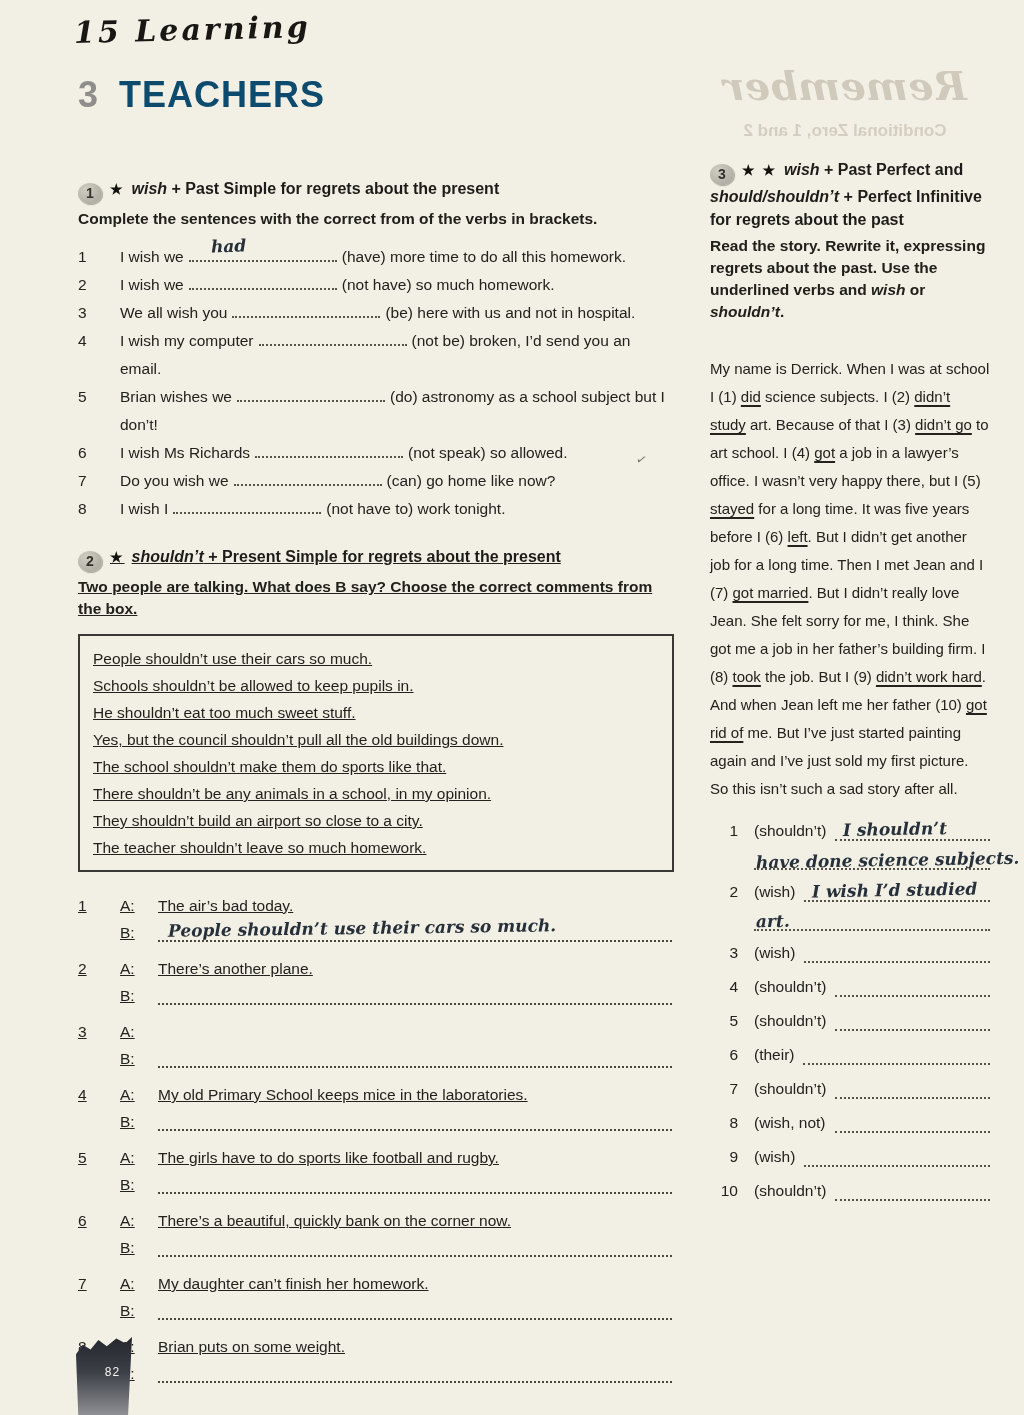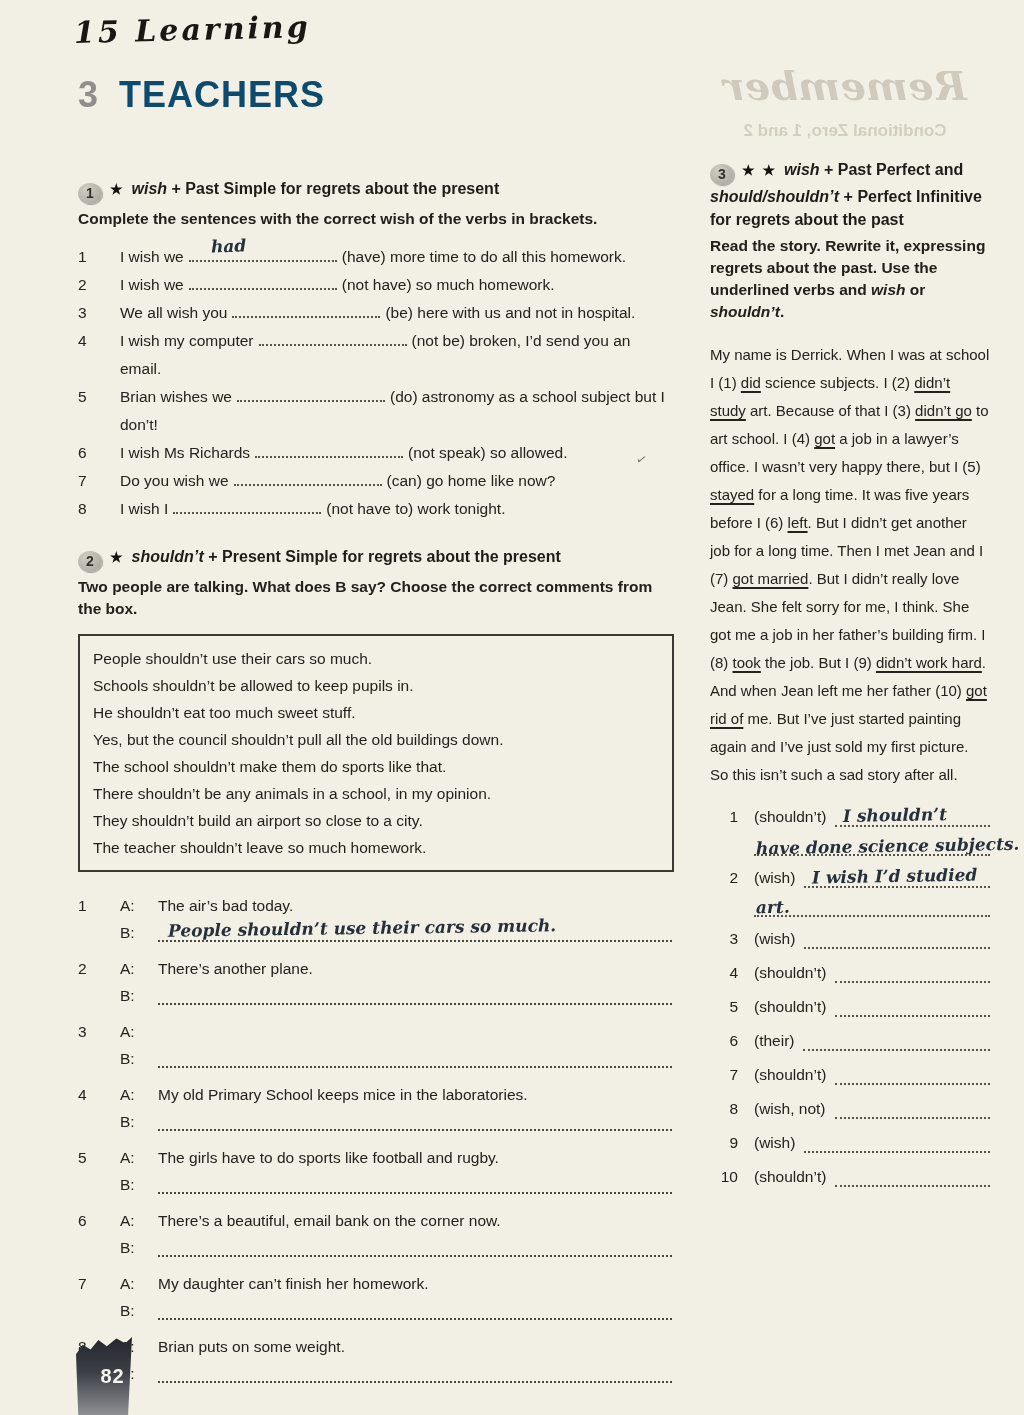--- a/index.html
+++ b/index.html
@@ -55,57 +55,57 @@
     display:inline-block;position:relative;width:148px;height:13px;
     border-bottom:2px dotted #55524a;margin:0 5px;
   }
   .hand{
     font-family:"DejaVu Serif", serif;font-style:italic;font-weight:bold;
     font-size:17px;color:#26303a;white-space:nowrap;
   }
   .blank .hand{position:absolute;left:22px;bottom:0;transform:rotate(-2deg);}
 
   
-  .ex2{margin-top:22px;}
+  .ex2{margin-top:22px;text-decoration:underline;}
   .choice-box{
     margin-top:14px;border:2px solid #3b3933;padding:9px 13px;
     font-size:15.5px;line-height:27px;color:#201f1a;
   }
   .dialogues{margin-top:20px;}
   .dialogue{margin-bottom:9px;}
   .d-row{display:flex;font-size:15.5px;line-height:27px;}
   .d-num{flex:0 0 42px;}
   .d-label{flex:0 0 38px;}
   .d-text{flex:1;}
   .d-dots{flex:1;position:relative;height:21px;border-bottom:2.5px dotted #4a473f;margin-right:2px;}
   .d-dots .hand{position:absolute;left:10px;bottom:-2px;transform:rotate(-.8deg);}
 
   
-  .story{margin-top:18px;font-size:15px;line-height:28px;color:#23221d;}
+  .story{margin-top:32px;font-size:15px;line-height:28px;color:#23221d;}
   .answers{margin-top:16px;}
   .ans{margin-bottom:10px;}
   .ans-row{display:flex;font-size:15.5px;line-height:24px;}
   .ans-num{flex:0 0 28px;text-align:right;padding-right:16px;}
   .ans-hint{flex:0 0 auto;margin-right:9px;}
   .ans-dots{flex:1;position:relative;height:20px;border-bottom:2px dotted #55524a;}
   .ans-dots .hand{position:absolute;left:8px;bottom:-2px;transform:rotate(-1deg);}
   .ans-line2{position:relative;margin-left:44px;height:25px;border-bottom:2px dotted #55524a;}
   .ans-line2 .hand{position:absolute;left:2px;bottom:-2px;transform:rotate(-1deg);}
 
   
   .pen-mark{position:absolute;left:636px;top:452px;color:#4d4c46;font-size:13px;transform:rotate(12deg);opacity:.75;}
 
   
   .page-tab{
     position:absolute;left:76px;top:1337px;width:56px;height:78px;
     background:linear-gradient(180deg,#24262c 0%,#3c3f46 45%,#8e9094 100%);
     clip-path:polygon(0 22%, 12% 10%, 26% 16%, 40% 4%, 55% 12%, 72% 2%, 88% 8%, 100% 0, 93% 100%, 4% 100%);
     text-align:center;
   }
-  .page-tab span{display:inline-block;margin-top:28px;color:#f5f4ef;font-weight:bold;font-size:20px;letter-spacing:1px;margin-left:17px;}
+  .page-tab span{display:inline-block;margin-top:28px;color:#f5f4ef;font-weight:normal;font-size:12px;letter-spacing:1px;margin-left:17px;}
 </style>
 </head>
 <body>
 
 <div class="page">
 
   <div class="unit-header">15 Learning</div>
 
   <div class="section-heading">
     <span class="section-number">3</span><span class="section-name">TEACHERS</span>
@@ -115,21 +115,21 @@
     <div class="ghost-title">Remember</div>
     <div class="ghost-sub">Conditional Zero, 1 and 2</div>
   </div>
 
   <div class="col-left">
 
     <div class="ex1">
       <div class="ex-heading">
         <span class="badge">1</span><span class="star">★</span><span class="ex-title"><span class="it">wish</span><span> + Past Simple for regrets about the present</span></span>
       </div>
-      <div class="ex-instructions">Complete the sentences with the correct wish of the verbs in brackets.</div>
+      <div class="ex-instructions">Complete the sentences with the correct from of the verbs in brackets.</div>
 
       <div class="ex1-items">
 
           <div class="ex1-item">
             <div class="item-num">1</div>
             <div class="item-text"><span>I wish we</span><span class="blank"><span class="hand">had</span></span><span>(have) more time to do all this homework.</span></div>
           </div>
 
           <div class="ex1-item">
             <div class="item-num">2</div>
@@ -266,21 +266,21 @@
               <div class="d-dots">
                 <span class="hand"></span>
               </div>
             </div>
           </div>
 
           <div class="dialogue">
             <div class="d-row">
               <div class="d-num">6</div>
               <div class="d-label">A:</div>
-              <div class="d-text">There’s a beautiful, email bank on the corner now.</div>
+              <div class="d-text">There’s a beautiful, quickly bank on the corner now.</div>
             </div>
             <div class="d-row">
               <div class="d-num"></div>
               <div class="d-label">B:</div>
               <div class="d-dots">
                 <span class="hand"></span>
               </div>
             </div>
           </div>
 

